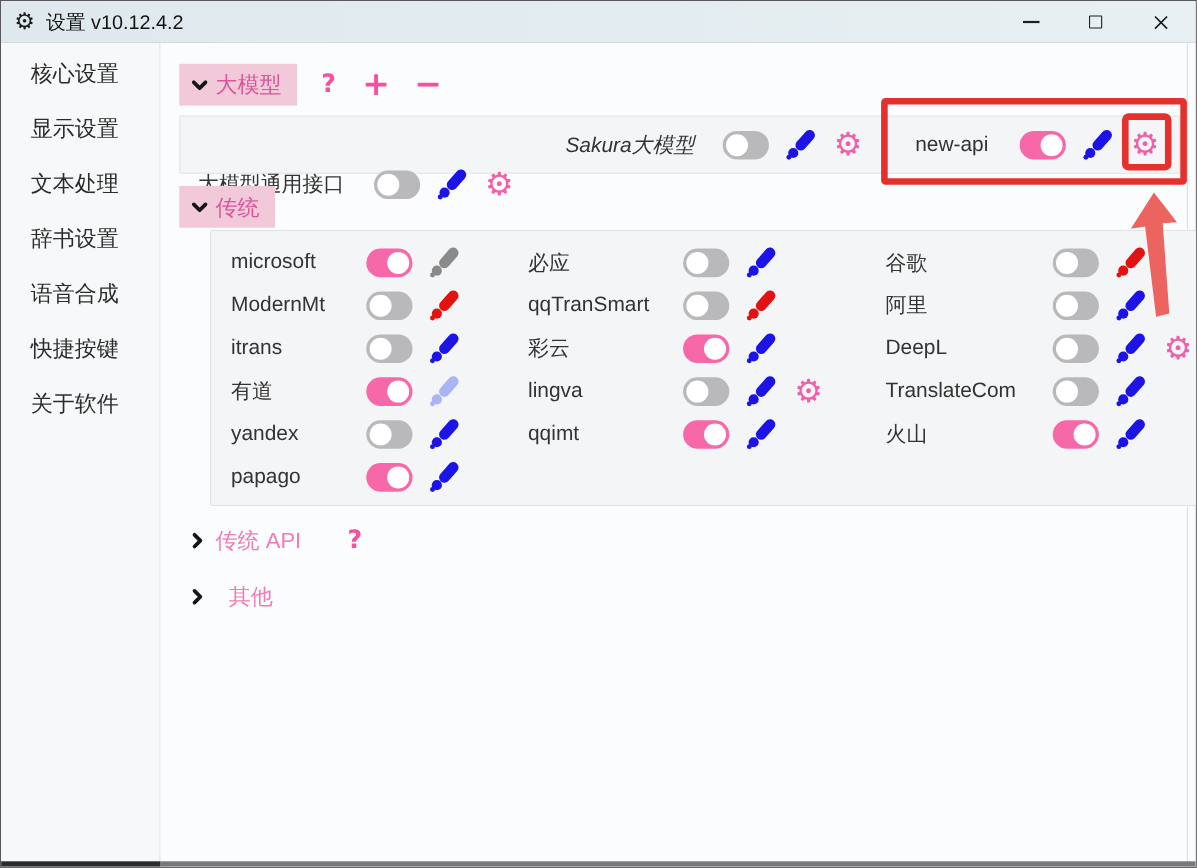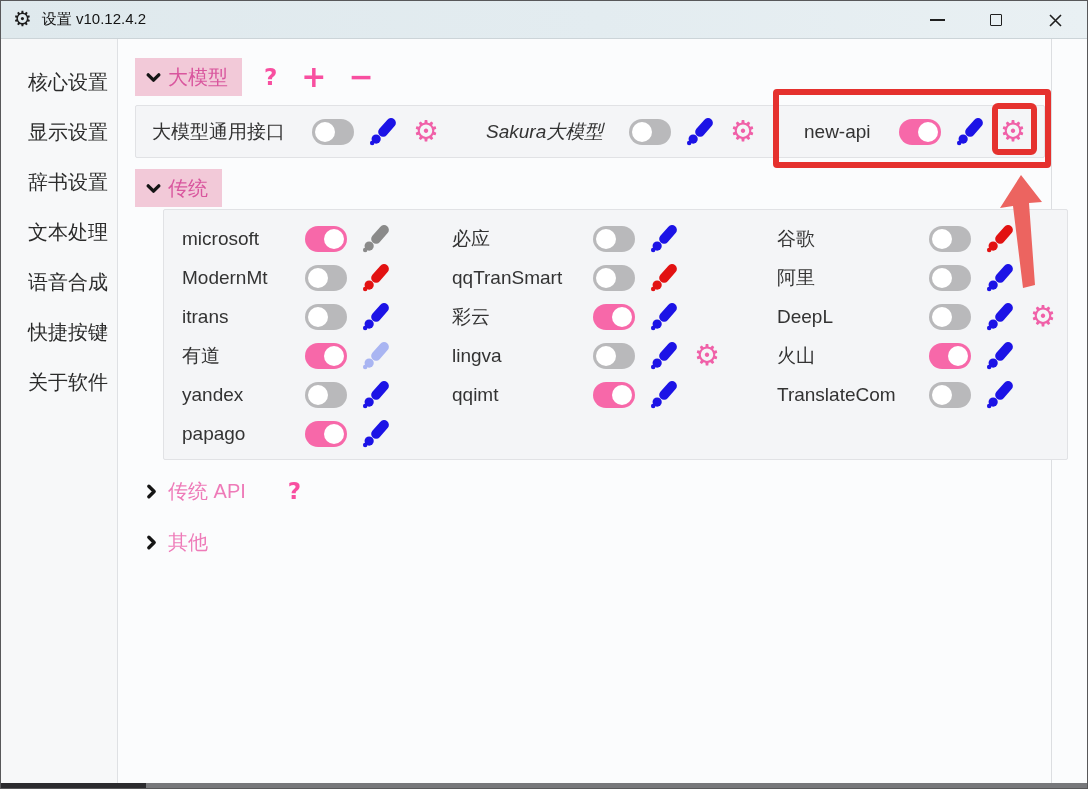--- a/index.html
+++ b/index.html
@@ -6,29 +6,29 @@
   html,body { width:1088px; height:789px; }
   body { font-family:"Liberation Sans","DejaVu Sans",sans-serif; background:#888; }
 
   .window { position:relative; width:1088px; height:789px; background:#fbfcfd;
             border:1px solid #58585a; overflow:hidden; }
 
   
   .titlebar { position:relative; height:38px; background:linear-gradient(90deg,#dfe9ed 0%,#e3ecf0 55%,#e9f0f3 100%);
               border-bottom:1px solid #ccd4d8; display:flex; align-items:center; }
   .tb-gear { font-family:"DejaVu Sans",sans-serif; font-size:21px; color:#1c1c1c; margin-left:12px; line-height:1; }
-  .tb-title { font-size:15px; color:#141414; margin-left:10px; }
+  .tb-title { font-size:18px; color:#141414; margin-left:10px; }
   .tb-controls { position:absolute; right:10px; top:0; height:38px; display:flex; gap:15px; }
   .tbtn { width:44px; height:38px; background:transparent; border:none; display:flex; align-items:center; justify-content:center; cursor:pointer; }
   .glyph-min { width:15px; height:2px; background:#1f1f1f; }
   .glyph-max { width:12px; height:12px; border:1.6px solid #1f1f1f; border-radius:1px; }
 
   
   .body { display:flex; height:751px; }
-  .sidebar { width:117px; background:#f7f8f9; border-right:1px solid #dfe1e4; padding-top:18px; }
+  .sidebar { width:145px; background:#f7f8f9; border-right:1px solid #dfe1e4; padding-top:3px; }
   .side-item { height:50px; display:flex; align-items:center; padding-left:27px;
                font-size:20px; color:#2b2b2b; cursor:pointer; }
   .side-item.selected { background:var(--sidebar-selected); }
   .content { position:relative; flex:1; background:#fbfcfd; }
   .content-edge { position:absolute; left:933px; top:0; bottom:0; width:1px; background:#dcdee1; }
 
   
   .sec-hdr { position:absolute; display:flex; align-items:center; }
   .hdr-pill { display:flex; align-items:center; background:var(--header-bg); height:38px; padding:0 14px 0 10px; }
   .hdr-label { font-size:20px; color:var(--header-text); margin-left:6px; }
@@ -36,32 +36,32 @@
   .hdr2 { left:17px; top:130px; }
   .help-q { font-family:"DejaVu Sans",sans-serif; font-size:23px; font-weight:bold; color:var(--pink-strong); cursor:pointer; }
   .hdr1 .help-q { margin-left:22px; }
   .btn-pm { font-family:"DejaVu Sans",sans-serif; font-size:30px; font-weight:bold; color:var(--pink-strong);
             background:none; border:none; cursor:pointer; line-height:1; }
   .btn-plus { margin-left:24px; }
   .btn-minus { margin-left:22px; }
 
   .collapsed-hdr { position:absolute; display:flex; align-items:center; height:28px; cursor:pointer; }
   .c-hdr1 { left:25px; top:438px; }
-  .c-hdr2 { left:25px; top:489px; }
+  .c-hdr2 { left:25px; top:489px;gap:12px; }
   .collapsed-label { font-size:20px; color:var(--collapsed-text); margin-left:8px; }
   .c-hdr1 .help-q { margin-left:42px; }
 
   
   .group-box { position:absolute; background:#f4f5f7; border:1px solid #e1e2e5; border-radius:2px; }
   .box-lm { left:17px; top:66px; width:910px; height:53px; }
   .box-trad { left:17px; top:170px; width:905px; height:251px;margin-left:28px; }
 
   
   .lm-unit { position:absolute; top:0; height:51px; display:flex; align-items:center; }
-  .u1 { left:16px; } .u2 { left:350px;font-style:italic; } .u3 { left:668px; }
+  .u1 { left:16px;margin-top:36px; } .u2 { left:350px;font-style:italic; } .u3 { left:668px; }
   .svc-label { font-size:19px; color:#333; }
   .w160 { width:160px; } .w143 { width:143px; } .w95 { width:95px; }
   .w123 { width:123px; } .w141 { width:141px; } .w152 { width:152px; }
 
   
   .svc-col { position:absolute; top:9px; display:flex; flex-direction:column; }
   .col1 { left:18px; } .col2 { left:288px;justify-content:center; } .col3 { left:613px; }
   .svc-row { height:39px; display:flex; align-items:center; }
 
   
@@ -114,22 +114,22 @@
           </svg>
       </button>
     </div>
   </div>
 
   <div class="body">
 
     <nav class="sidebar">
       <div class="side-item">核心设置</div>
       <div class="side-item">显示设置</div>
+      <div class="side-item">文本处理</div>
       <div class="side-item">辞书设置</div>
-      <div class="side-item">文本处理</div>
       <div class="side-item">语音合成</div>
       <div class="side-item">快捷按键</div>
       <div class="side-item">关于软件</div>
     </nav>
 
     <main class="content">
       <div class="content-edge"></div>
 
       <div class="sec-hdr hdr1">
         <div class="hdr-pill">
@@ -316,31 +316,31 @@
             <span class="svc-label w152">DeepL</span>
             <span class="toggle"></span>
             <span class="brush-wrap" style="color: rgb(28, 19, 230);"><svg viewBox="0 0 28 28">
                   <line x1="21.5" y1="5.5" x2="14" y2="14" stroke="currentColor" stroke-width="9" stroke-linecap="round"></line>
                   <circle cx="7.6" cy="20.6" r="4.3" fill="currentColor"></circle>
                   <circle cx="3.9" cy="24.3" r="2.1" fill="currentColor"></circle>
                 </svg></span>
             <span class="gear" style="color: rgb(240, 96, 168);">⚙</span>
           </div>
           <div class="svc-row">
+            <span class="svc-label w152">TranslateCom</span>
+            <span class="toggle"></span>
+            <span class="brush-wrap" style="color: rgb(28, 19, 230);"><svg viewBox="0 0 28 28">
+                  <line x1="21.5" y1="5.5" x2="14" y2="14" stroke="currentColor" stroke-width="9" stroke-linecap="round"></line>
+                  <circle cx="7.6" cy="20.6" r="4.3" fill="currentColor"></circle>
+                  <circle cx="3.9" cy="24.3" r="2.1" fill="currentColor"></circle>
+                </svg></span>
+          </div>
+          <div class="svc-row">
             <span class="svc-label w152">火山</span>
             <span class="toggle on"></span>
-            <span class="brush-wrap" style="color: rgb(28, 19, 230);"><svg viewBox="0 0 28 28">
-                  <line x1="21.5" y1="5.5" x2="14" y2="14" stroke="currentColor" stroke-width="9" stroke-linecap="round"></line>
-                  <circle cx="7.6" cy="20.6" r="4.3" fill="currentColor"></circle>
-                  <circle cx="3.9" cy="24.3" r="2.1" fill="currentColor"></circle>
-                </svg></span>
-          </div>
-          <div class="svc-row">
-            <span class="svc-label w152">TranslateCom</span>
-            <span class="toggle"></span>
             <span class="brush-wrap" style="color: rgb(28, 19, 230);"><svg viewBox="0 0 28 28">
                   <line x1="21.5" y1="5.5" x2="14" y2="14" stroke="currentColor" stroke-width="9" stroke-linecap="round"></line>
                   <circle cx="7.6" cy="20.6" r="4.3" fill="currentColor"></circle>
                   <circle cx="3.9" cy="24.3" r="2.1" fill="currentColor"></circle>
                 </svg></span>
           </div>
         </div>
       </div>
 
       <div class="collapsed-hdr c-hdr1">

